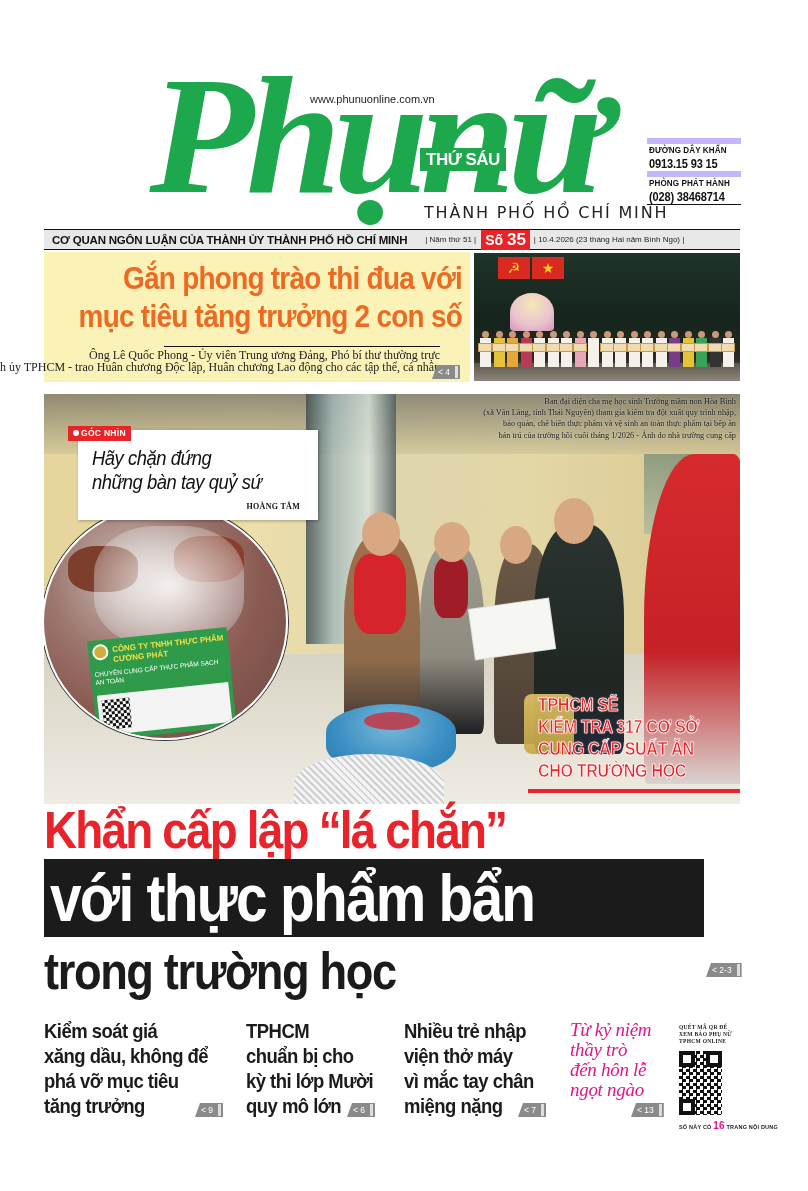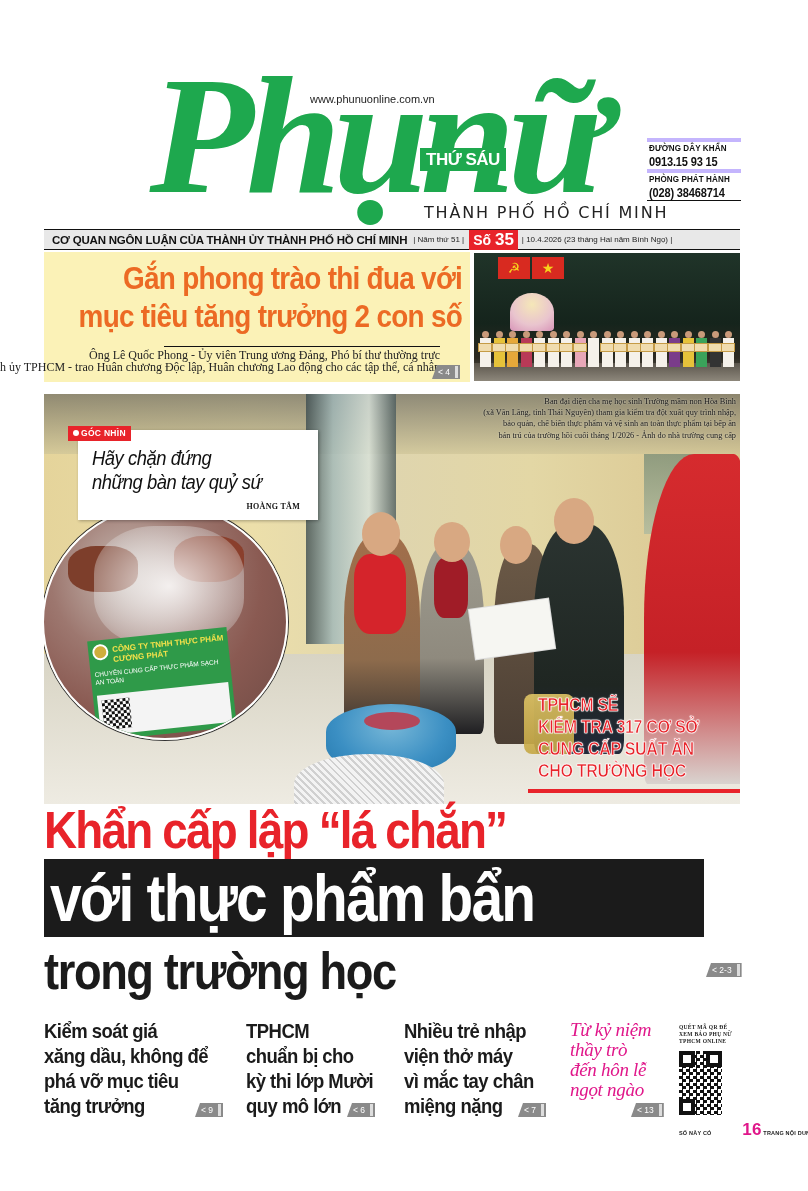--- a/index.html
+++ b/index.html
@@ -24,33 +24,33 @@
     padding: 3px 6px 2px 6px; line-height: 18px; letter-spacing: -0.5px;
   }
   .city-line {
     position: absolute; left: 380px; top: 143px;
     font-family: "DejaVu Sans", sans-serif; font-size: 16px; letter-spacing: 1.8px; color: #222;
   }
   .contact {
     position: absolute; left: 603px; top: 78px; width: 94px;
     font-family: "Liberation Sans", sans-serif; text-align: left;
   }
-  .contact .row { border-top: 4px solid #c4b5fd; padding: 1px 0 0 2px; }
+  .contact .row { border-top: 6px solid #c4b5fd; padding: 1px 0 0 2px; }
   .contact .row:last-child { border-bottom: 1px solid #111; }
   .contact .lbl { font-size: 8.5px; font-weight: bold; letter-spacing: 0.1px; line-height: 11px; transform: scaleX(0.95); transform-origin: left; white-space: nowrap; }
   .contact .num { font-size: 13px; font-weight: bold; line-height: 15px; letter-spacing: -0.2px; white-space: nowrap; transform: scaleX(0.85); transform-origin: left; }
 
   
   .infobar {
     position: absolute; left: 44px; top: 229px; width: 696px; height: 21px;
     background: #e8e8e8; border-top: 1.5px solid #111; border-bottom: 1.5px solid #111;
     display: flex; align-items: center; white-space: nowrap;
   }
   .infobar .agency { font-size: 11.5px; font-weight: bold; padding-left: 8px; letter-spacing: -0.2px; }
-  .infobar .year { font-size: 8px; margin-left: 6px; color: #222; }
+  .infobar .year { font-size: 8px; margin-left: 18px; color: #222; }
   .infobar .issue { background: #e8232a; color: #fff; font-weight: bold; font-size: 14px; margin-left: 5px; padding: 0 4px; line-height: 20px; height: 20px; }
   .infobar .issue .n { font-size: 17px; }
   .infobar .date { font-size: 8px; margin-left: 4px; color: #222; }
 
   
   .top-story { position: absolute; left: 44px; top: 252px; width: 426px; height: 130px; background: #fbf2b7; }
   .top-head {
     position: absolute; right: 8px; top: 8px; text-align: right;
     font-family: "Liberation Sans", sans-serif; font-weight: bold; color: #ec6a24;
     font-size: 31px; line-height: 38px; letter-spacing: -0.8px; white-space: nowrap;
@@ -188,21 +188,21 @@
     background:
       linear-gradient(#fff,#fff) 4px 4px/8px 8px no-repeat,
       linear-gradient(#111,#111) 0 0/16px 16px no-repeat,
       linear-gradient(#fff,#fff) 31px 4px/8px 8px no-repeat,
       linear-gradient(#111,#111) 27px 0/16px 16px no-repeat,
       linear-gradient(#fff,#fff) 4px 52px/8px 8px no-repeat,
       linear-gradient(#111,#111) 0 48px/16px 16px no-repeat,
       repeating-conic-gradient(#111 0 25%, #fff 0 50%) 0 0/7px 7px;
   }
   .page-count { position: absolute; left: 679px; top: 1120px; font-size: 5.5px; font-weight: bold; color: #222; white-space: nowrap; letter-spacing: 0.2px; }
-  .page-count .big { color: #e0178a; font-size: 17px; margin-left: 29px; }
+  .page-count .big { color: #e0178a; font-size: 10px; }
 </style>
 </head>
 <body>
 
 <header class="masthead">
   <div class="logo">Phụnữ</div>
   <div class="site-url">www.phunuonline.com.vn</div>
   <div class="day-badge">THỨ SÁU</div>
   <div class="city-line">THÀNH PHỐ HỒ CHÍ MINH</div>
   <div class="contact">

